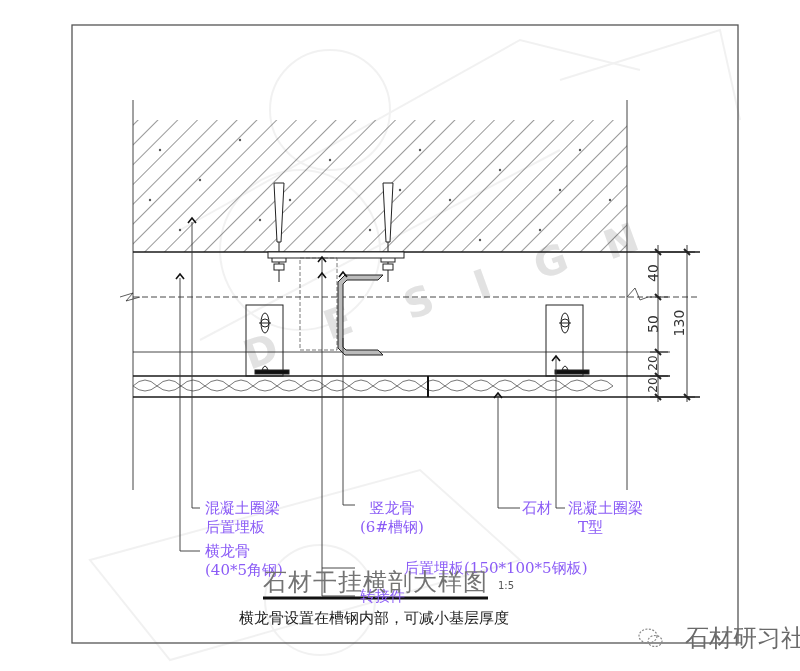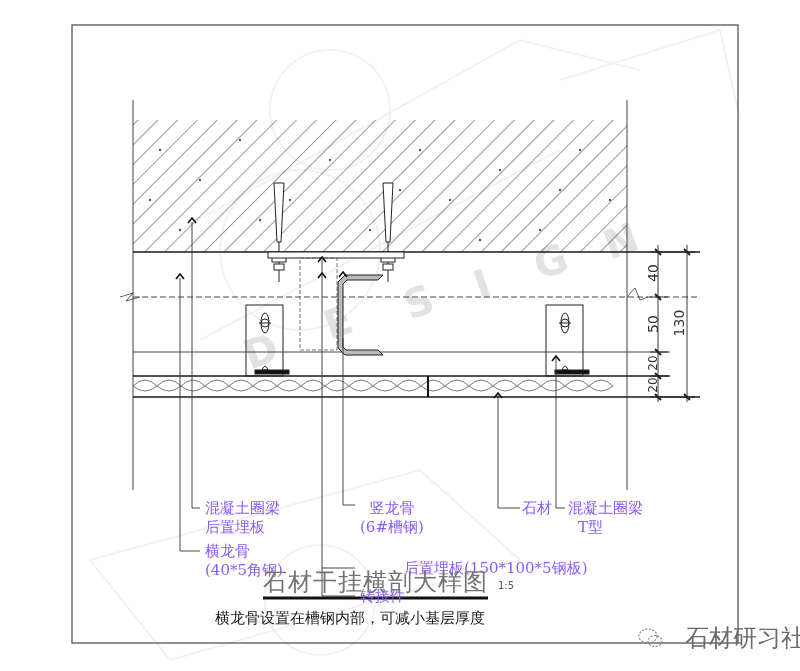--- a/index.html
+++ b/index.html
@@ -1,21 +1,21 @@
 <!DOCTYPE html>
 <html><head>
 <meta charset="utf-8">
 <style>
   html, body { margin: 0; padding: 0; background: #ffffff; }
   body { width: 800px; height: 671px; position: relative; overflow: hidden; font-family: "DejaVu Sans", sans-serif; }
   #canvas { position: absolute; left: 0; top: 0; width: 800px; height: 671px; }
   .lbl { position: absolute; font-family: "DejaVu Serif", serif; color: #8b5cf6; font-size: 15px; line-height: 19px; white-space: nowrap; }
   .title { position: absolute; font-family: "DejaVu Serif", serif; color: #737373; font-size: 24px; letter-spacing: 1px; white-space: nowrap; }
   .scale { position: absolute; font-family: "DejaVu Sans", sans-serif; font-size: 10px; color: #555; }
-  .subtitle { position: absolute; font-family: "DejaVu Serif", serif; font-size: 15px; color: #1a1a1a; white-space: nowrap; }
+  .subtitle { position: absolute; font-family: "DejaVu Serif", serif; font-size: 15px; color: #1a1a1a; white-space: nowrap; margin-left: 24px; }
   .watermark { position: absolute; font-family: Liberation Mono, monospace; font-size: 24px; color: #6a6a6a; white-space: nowrap; margin-left: 17px; }
   .dimtxt { position: absolute; font-family: "DejaVu Sans", sans-serif; font-size: 14px; color: #333; transform: rotate(-90deg); transform-origin: center; white-space: nowrap; }
 </style>
 </head>
 <body>
 
 <svg id="canvas" width="800" height="671" viewBox="0 0 800 671" xmlns="http://www.w3.org/2000/svg">
   <defs>
     <pattern id="hatch" patternUnits="userSpaceOnUse" width="14" height="14" patternTransform="rotate(45)">
       <line x1="0" y1="0" x2="0" y2="14" stroke="#333" stroke-width="1"></line>

